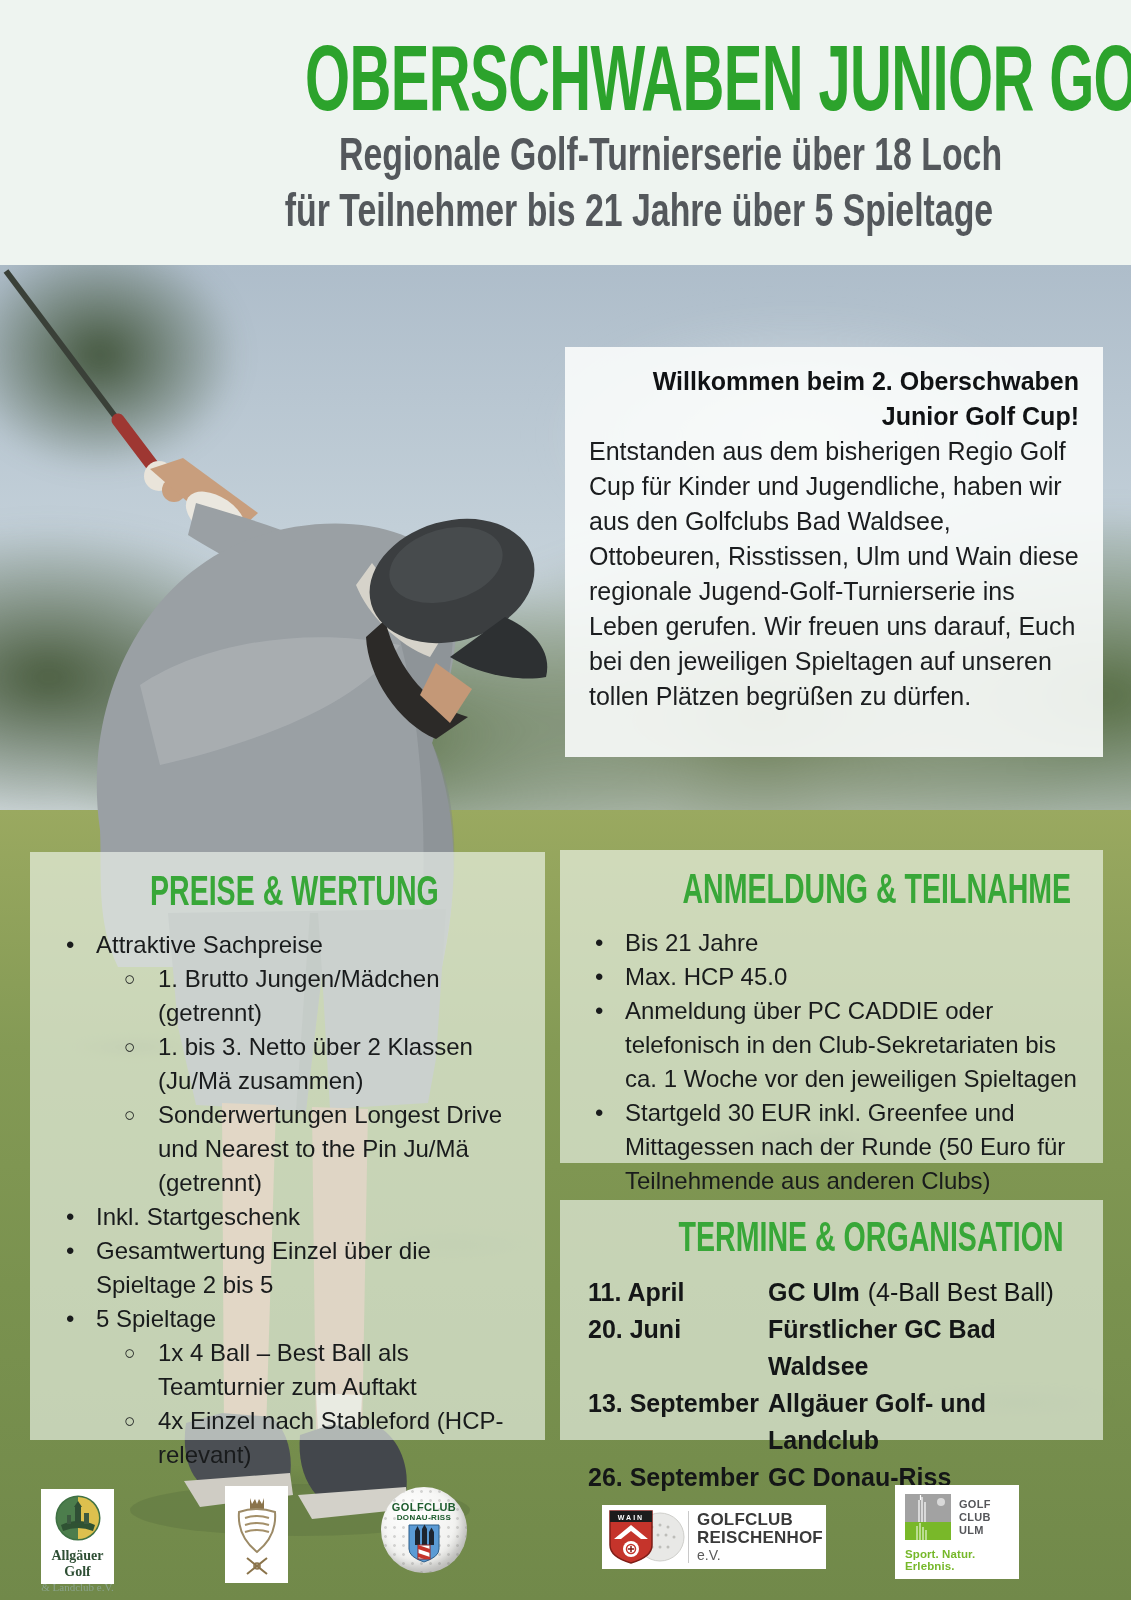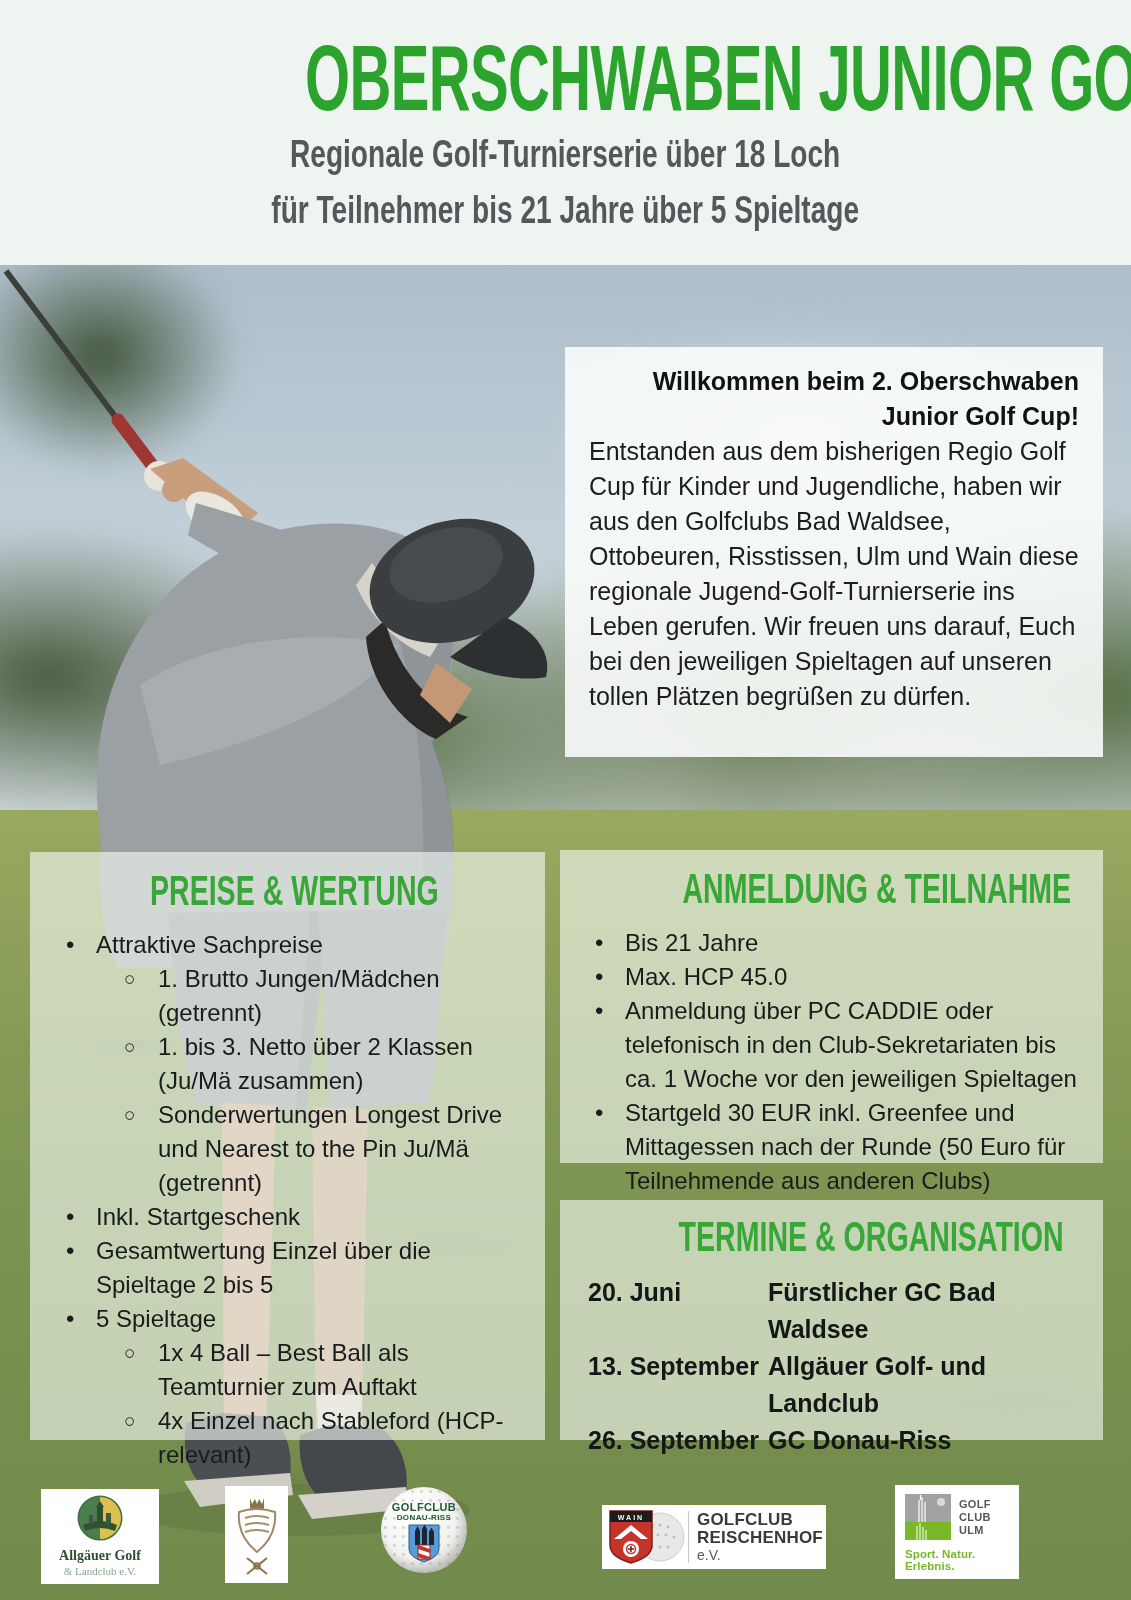--- a/index.html
+++ b/index.html
@@ -5,21 +5,21 @@
   html,body{margin:0;padding:0;background:#777;}
   .poster{
     position:relative;width:1131px;height:1600px;margin:0 auto;
     overflow:hidden;background:#edf3ef;
     font-family:"Liberation Sans","DejaVu Sans",sans-serif;
     -webkit-font-smoothing:antialiased;
   }
   
   .header{position:absolute;left:0;top:0;width:100%;height:265px;background:#eef4f0;text-align:center;z-index:5;}
   .title{margin-top:30px;font-size:92px;font-weight:800;line-height:96px;color:var(--title-green,#2ca32c);letter-spacing:-1px;}
-  .subtitle{font-size:39px;font-weight:800;line-height:56px;color:var(--subtitle-gray,#54585c);}
+  .subtitle{font-size:47px;font-weight:800;line-height:56px;color:var(--subtitle-gray,#54585c);text-align:right;}
   .cx{display:inline-block;transform:scaleX(.63);transform-origin:50% 50%;white-space:nowrap;}
   .cx2{display:inline-block;transform:scaleX(.72);transform-origin:50% 50%;white-space:nowrap;}
   .cx3{display:inline-block;transform:scaleX(.68);transform-origin:50% 50%;white-space:nowrap;}
   
   .photo{position:absolute;left:0;top:265px;width:1131px;height:1335px;overflow:hidden;}
   .sky{position:absolute;left:0;top:0;width:100%;height:580px;
        background:linear-gradient(#aebdca,#c2cfd8 45%,#cfd9df 75%,#d7dfe3);}
   .cloud{position:absolute;left:480px;top:40px;width:640px;height:260px;filter:blur(30px);
        background:radial-gradient(closest-side,rgba(245,248,248,.8),rgba(245,248,248,0) 75%);}
   .foliage{position:absolute;left:-80px;top:-60px;width:360px;height:300px;filter:blur(12px);
@@ -56,21 +56,21 @@
   li.lv2{padding-left:96px;}
   li .mk{position:absolute;left:4px;top:0;}
   li.lv2 .mk{left:62px;font-size:19px;}
   
   .trow{display:flex;font-size:25px;line-height:37px;color:#141617;}
   .tdate{width:180px;font-weight:700;flex:none;}
   .tclub{font-weight:700;}
   .tnote{font-weight:400;margin-left:8px;}
   
   .logo{position:absolute;background:#fff;box-sizing:border-box;z-index:7;}
-  .allg{left:41px;top:1489px;width:118px;height:95px;text-align:center;padding-top:6px;}
+  .allg{left:41px;top:1489px;width:73px;height:95px;text-align:center;padding-top:6px;}
   .allg-name{font-family:"Liberation Serif","DejaVu Serif",serif;font-weight:700;font-size:14px;color:#2f4f35;margin-top:3px;}
   .allg-sub{font-family:"Liberation Serif","DejaVu Serif",serif;font-size:11px;color:#8aa38b;margin-top:1px;}
   .fuerst{left:225px;top:1486px;width:63px;height:97px;display:flex;align-items:center;justify-content:center;}
   .ball{position:absolute;left:381px;top:1487px;width:86px;height:86px;border-radius:50%;z-index:7;
      background:radial-gradient(circle at 35% 30%,#ffffff 0%,#f2f2f0 55%,#cfcfcb 100%);
      box-shadow:inset -4px -6px 10px rgba(0,0,0,.18);text-align:center;overflow:hidden;}
   .ball .dim{position:absolute;inset:0;border-radius:50%;opacity:.5;
      background-image:radial-gradient(rgba(120,120,118,.55) 1.2px,transparent 1.6px);
      background-size:9px 9px;}
   .ball-t1{position:relative;font-size:11px;font-weight:800;color:#1d5c2e;margin-top:14px;letter-spacing:.4px;}
@@ -173,20 +173,24 @@
     <ul class="blist">
       <li class="lv1"><span class="mk">•</span><span>Bis 21 Jahre</span></li>
       <li class="lv1"><span class="mk">•</span><span>Max. HCP 45.0</span></li>
       <li class="lv1"><span class="mk">•</span><span>Anmeldung über PC CADDIE oder telefonisch in den Club-Sekretariaten bis ca. 1 Woche vor den jeweiligen Spieltagen</span></li>
       <li class="lv1"><span class="mk">•</span><span>Startgeld 30 EUR inkl. Greenfee und Mittagessen nach der Runde (50 Euro für Teilnehmende aus anderen Clubs)</span></li>
     </ul>
   </div>
 
   <div class="box panel termine">
     <div class="sec-head"><span class="cx3">TERMINE &amp; ORGANISATION</span></div>
+    <div class="trow">
+      <div class="tdate">11. April</div>
+      <div class="tclub"><span>GC Ulm</span><span class="tnote">(4-Ball Best Ball)</span></div>
+    </div>
     <div class="trow">
       <div class="tdate">20. Juni</div>
       <div class="tclub"><span>Fürstlicher GC Bad Waldsee</span></div>
     </div>
     <div class="trow">
       <div class="tdate">13. September</div>
       <div class="tclub"><span>Allgäuer Golf- und Landclub</span></div>
     </div>
     <div class="trow">
       <div class="tdate">26. September</div>

